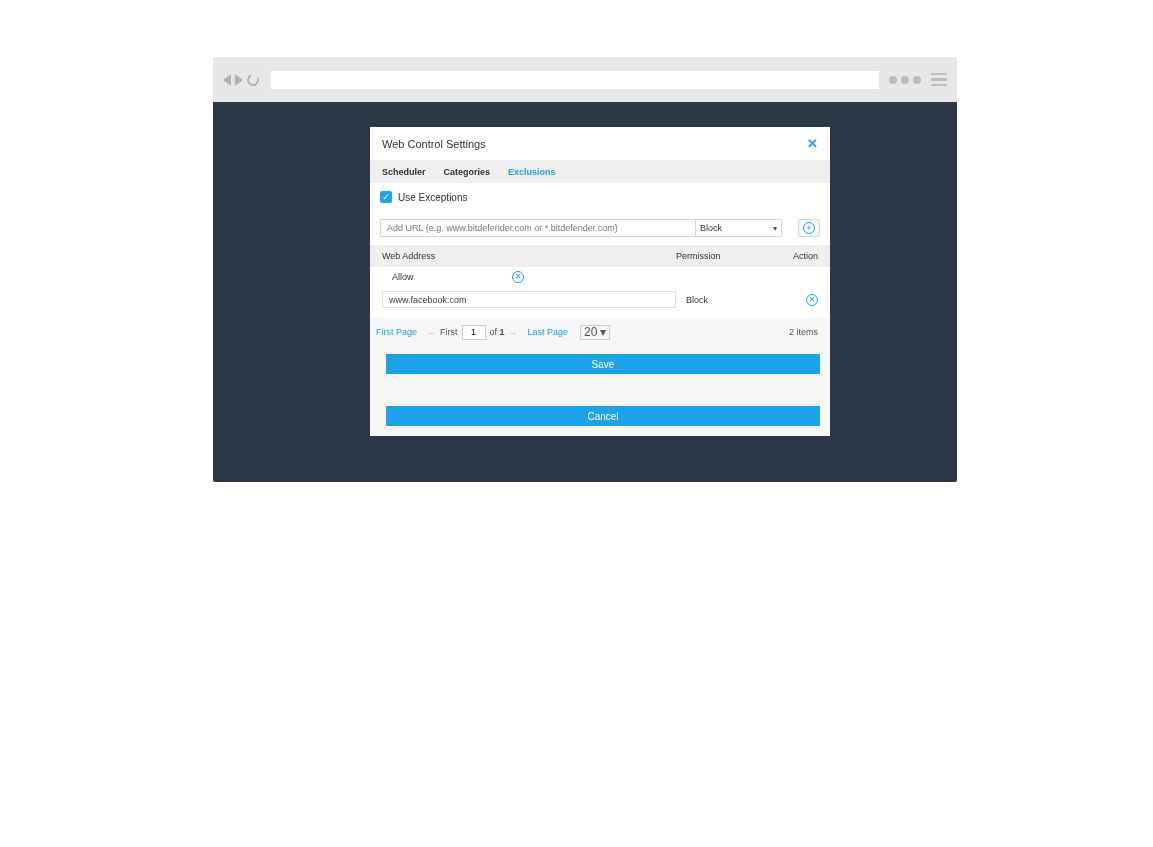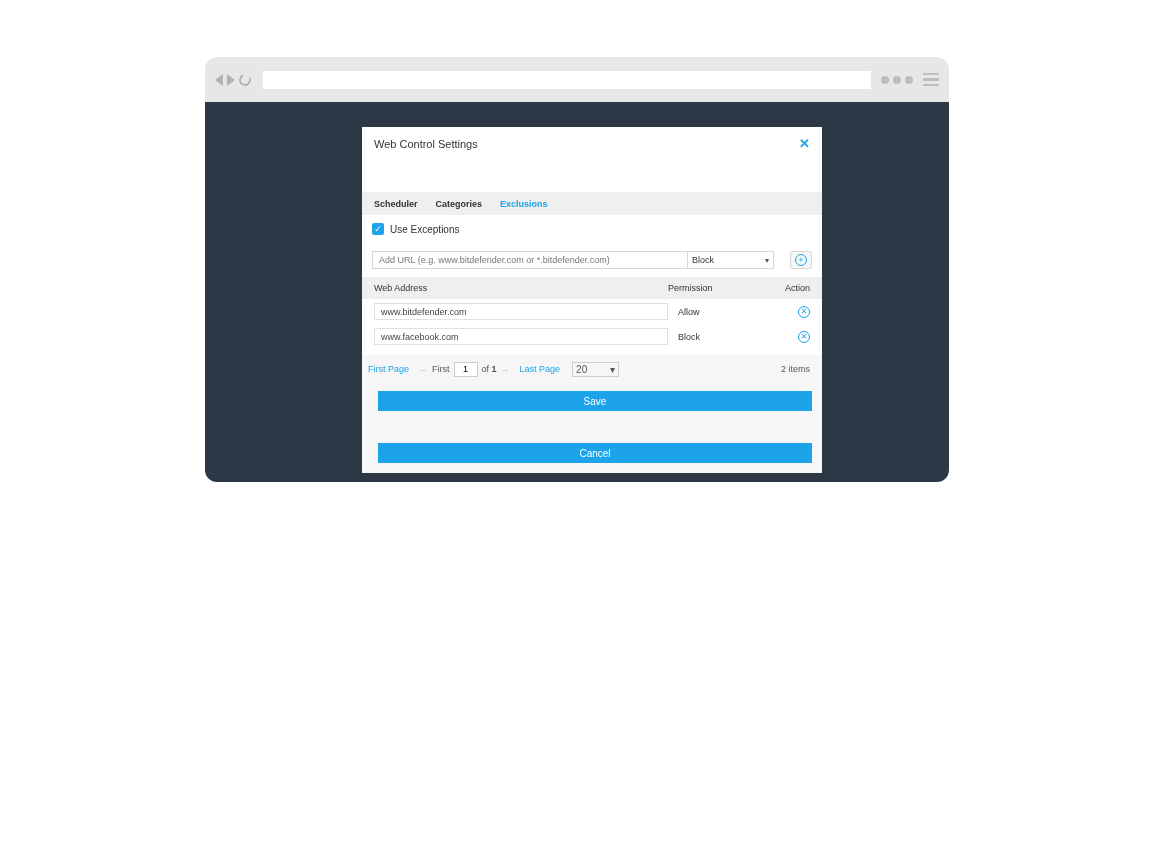--- a/index.html
+++ b/index.html
@@ -1,18 +1,18 @@
 <!DOCTYPE html>
 <html><head>
 <meta charset="utf-8">
 <style>
   * { box-sizing: border-box; margin: 0; padding: 0; }
   body { font-family: Arial, Helvetica, sans-serif; background: #fff; width: 1153px; height: 847px; position: relative; }
 
-  .stage { position: absolute; left: 205px; top: 57px; width: 744px; height: 425px; border-radius: 12px; overflow: hidden; }
+  .stage { position: absolute; left: 213px; top: 57px; width: 744px; height: 425px; border-radius: 2px; overflow: hidden; }
 
   
   .chrome { background: #e7e7e7; height: 45px; display: flex; align-items: center; padding: 0 10px 0 10px; }
   .nav-btns { display: flex; align-items: center; gap: 4px; color: #b3b3b3; font-size: 14px; margin-right: 6px; }
   .nav-btns span { display: inline-block; }
   .tri { width: 0; height: 0; border-style: solid; }
   .tri.back { border-width: 6px 8px 6px 0; border-color: transparent #b3b3b3 transparent transparent; }
   .tri.fwd  { border-width: 6px 0 6px 8px; border-color: transparent transparent transparent #b3b3b3; }
   .reload { width: 12px; height: 12px; border: 2px solid #b3b3b3; border-radius: 50%; border-top-color: transparent; transform: rotate(20deg); }
   .addr { flex: 1; height: 18px; background: #fff; margin: 0 6px; }
@@ -21,21 +21,21 @@
   .hamburger { display: flex; flex-direction: column; gap: 3px; margin-left: 6px; }
   .hamburger span { width: 16px; height: 2.5px; background: #bdbdbd; border-radius: 1px; }
 
   .content-area { background: #2d3846; height: 380px; position: relative; }
 
   
   .modal { position: absolute; left: 157px; top: 25px; width: 460px; background: #fff; font-size: 10px; color: #333; box-shadow: 0 0 0 rgba(0,0,0,0.2); }
   .modal-header { display: flex; align-items: center; justify-content: space-between; padding: 9px 12px; font-size: 11px; }
   .close-x { color: #1ca3e9; font-size: 13px; font-weight: bold; cursor: pointer; }
 
-  .tabbar { background: #efefef; display: flex; gap: 18px; padding: 7px 28px 6px 12px; font-size: 9px; font-weight: bold; margin-top: 32px; }
+  .tabbar { background: #efefef; display: flex; gap: 18px; padding: 7px 28px 6px 12px; font-size: 9px; font-weight: bold; }
   .tabbar .tab { color: #333; cursor: pointer; }
   .tabbar .tab.active { color: #1ca3e9; }
 
   .section { padding: 8px 10px; }
   .check-row { display: flex; align-items: center; gap: 6px; font-size: 10px; }
   .chk { width: 12px; height: 12px; background: #1ca3e9; border-radius: 2px; display: inline-flex; align-items: center; justify-content: center; color: #fff; font-size: 9px; line-height: 1; }
 
   .add-row { display: flex; gap: 0; padding: 8px 10px; }
   .add-url { flex: 1; height: 18px; border: 1px solid #d7d7d7; padding: 0 6px; font-size: 9px; color: #888; background: #fff; }
   .perm-select { width: 86px; height: 18px; border: 1px solid #d7d7d7; border-left: 0; font-size: 9px; padding: 0 4px; display: flex; align-items: center; justify-content: space-between; background: #fff; }
@@ -52,21 +52,21 @@
   .trow { display: flex; align-items: center; padding: 4px 12px; font-size: 9px; }
   .trow .addr-cell { flex: 1; height: 17px; border: 1px solid #e0e0e0; padding: 0 6px; display: flex; align-items: center; color: #444; background: #fff; }
   .trow .perm-cell { width: 94px; padding-left: 10px; }
   .trow .action-cell { width: 48px; display: flex; justify-content: flex-end; }
   .del-circ { width: 12px; height: 12px; border: 1.3px solid #1ca3e9; border-radius: 50%; display: flex; align-items: center; justify-content: center; color: #1ca3e9; font-size: 8px; line-height: 1; cursor: pointer; }
 
   .pager { display: flex; align-items: center; justify-content: flex-start; position: relative; background: #f6f6f6; height: 28px; font-size: 9px; color: #555; margin-top: 6px; }
   .pager .link { color: #1ca3e9; margin: 0 6px; }
   .pager .arr { color: #bbb; margin: 0 4px; }
   .pager .pg-input { width: 24px; height: 15px; border: 1px solid #ccc; text-align: center; font-size: 9px; margin: 0 4px; }
-  .pager .pp { width: 47px; height: 15px; border: 1px solid #ccc; display: inline-flex; align-items: center; justify-content: space-between; padding: 0 3px; margin-left: 6px; font-size: 10px; }
+  .pager .pp { width: 30px; height: 15px; border: 1px solid #ccc; display: inline-flex; align-items: center; justify-content: space-between; padding: 0 3px; margin-left: 6px; font-size: 12px; }
   .pager .items { position: absolute; right: 12px; }
   .pager .of-num { font-weight: bold; }
 
   .footer { padding: 8px 10px 10px 16px; display: flex; gap: 32px; background: #f6f6f6; flex-direction: column; }
   .btn { min-width: 54px; height: 20px; background: #1ca3e9; color: #fff; font-size: 10px; border: 0; display: inline-flex; align-items: center; justify-content: center; cursor: pointer; }
 </style>
 </head>
 <body>
 
 <div class="stage">
@@ -122,21 +122,20 @@
         </div>
       </div>
 
       <div class="thead">
         <span class="col-addr">Web Address</span>
         <span class="col-perm">Permission</span>
         <span class="col-action">Action</span>
       </div>
 
       <div class="trow">
-        <div class="addr-cell">www.bitdefender.com</div>
         <div class="perm-cell">Allow</div>
         <div class="action-cell">
             <span class="del-circ">✕</span>
           </div>
       </div>
       <div class="trow">
         <div class="addr-cell">www.facebook.com</div>
         <div class="perm-cell">Block</div>
         <div class="action-cell">
             <span class="del-circ">✕</span>

